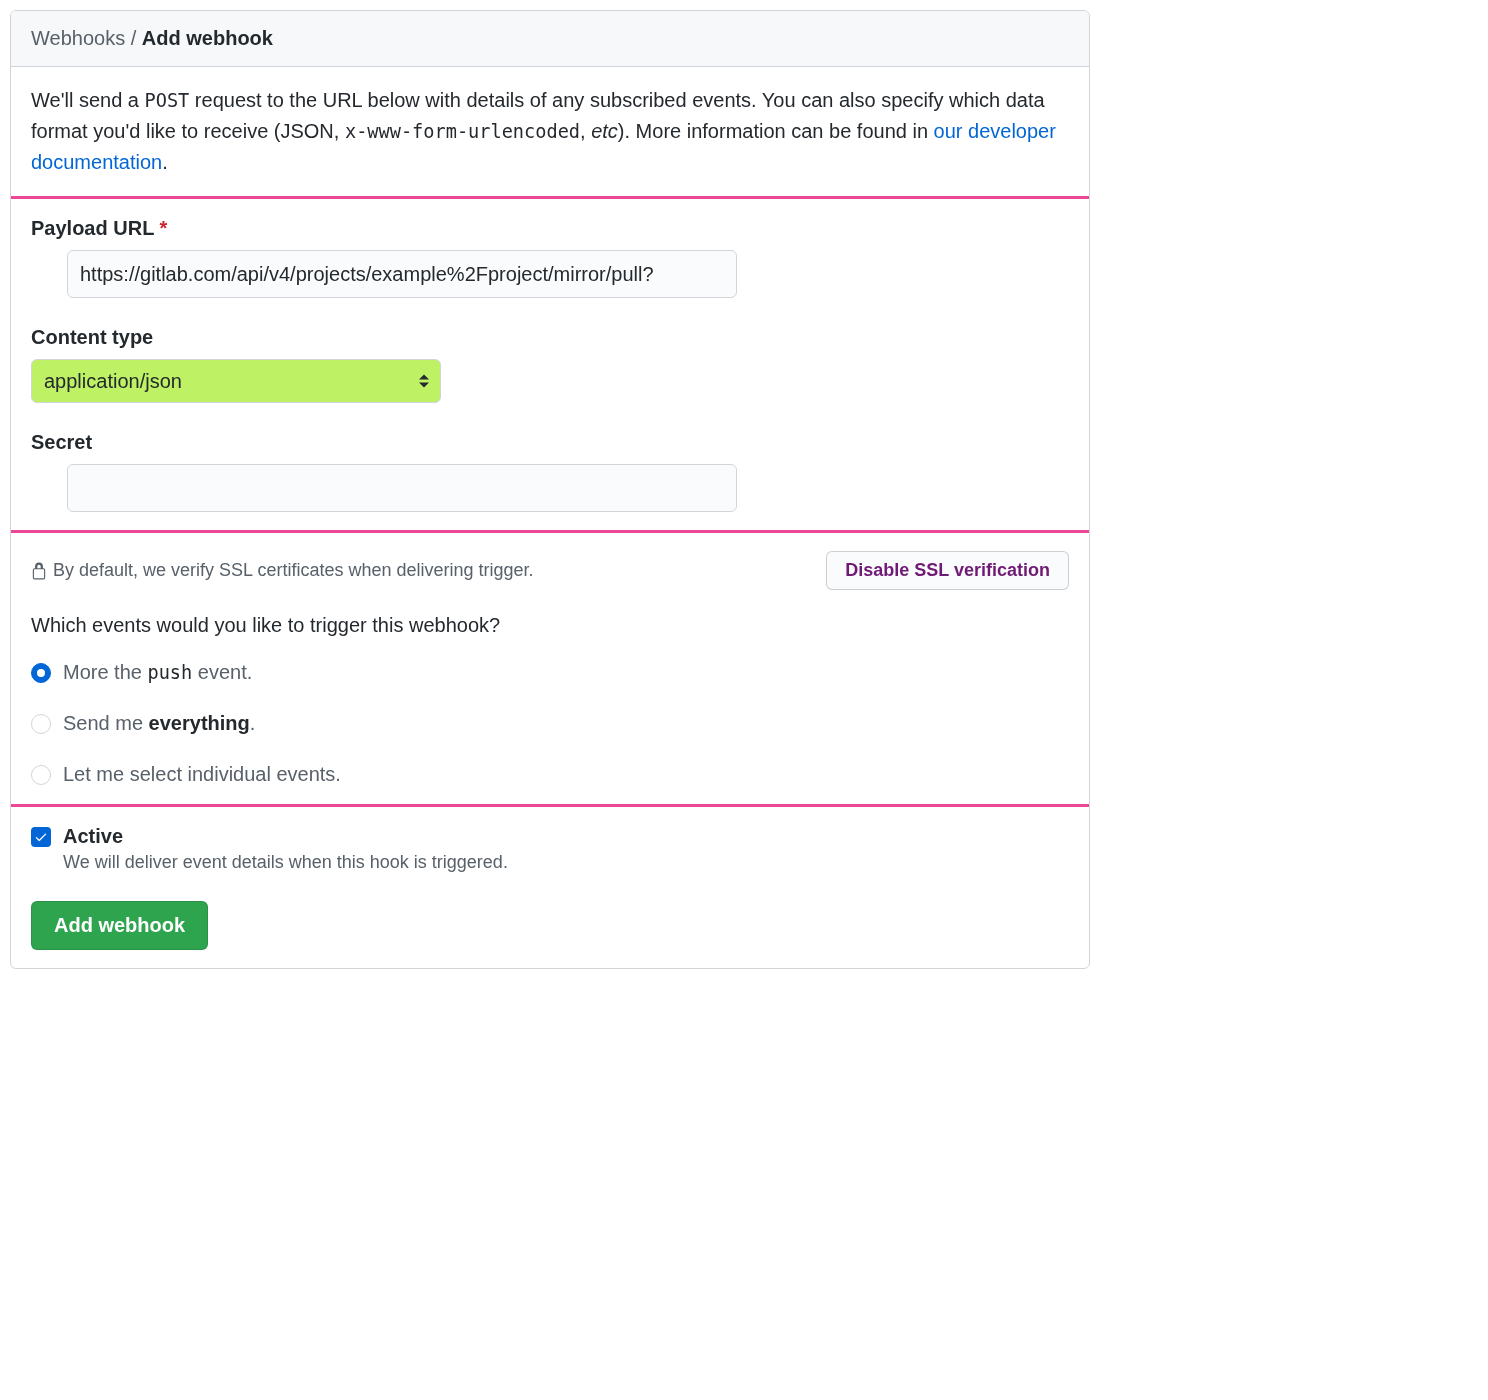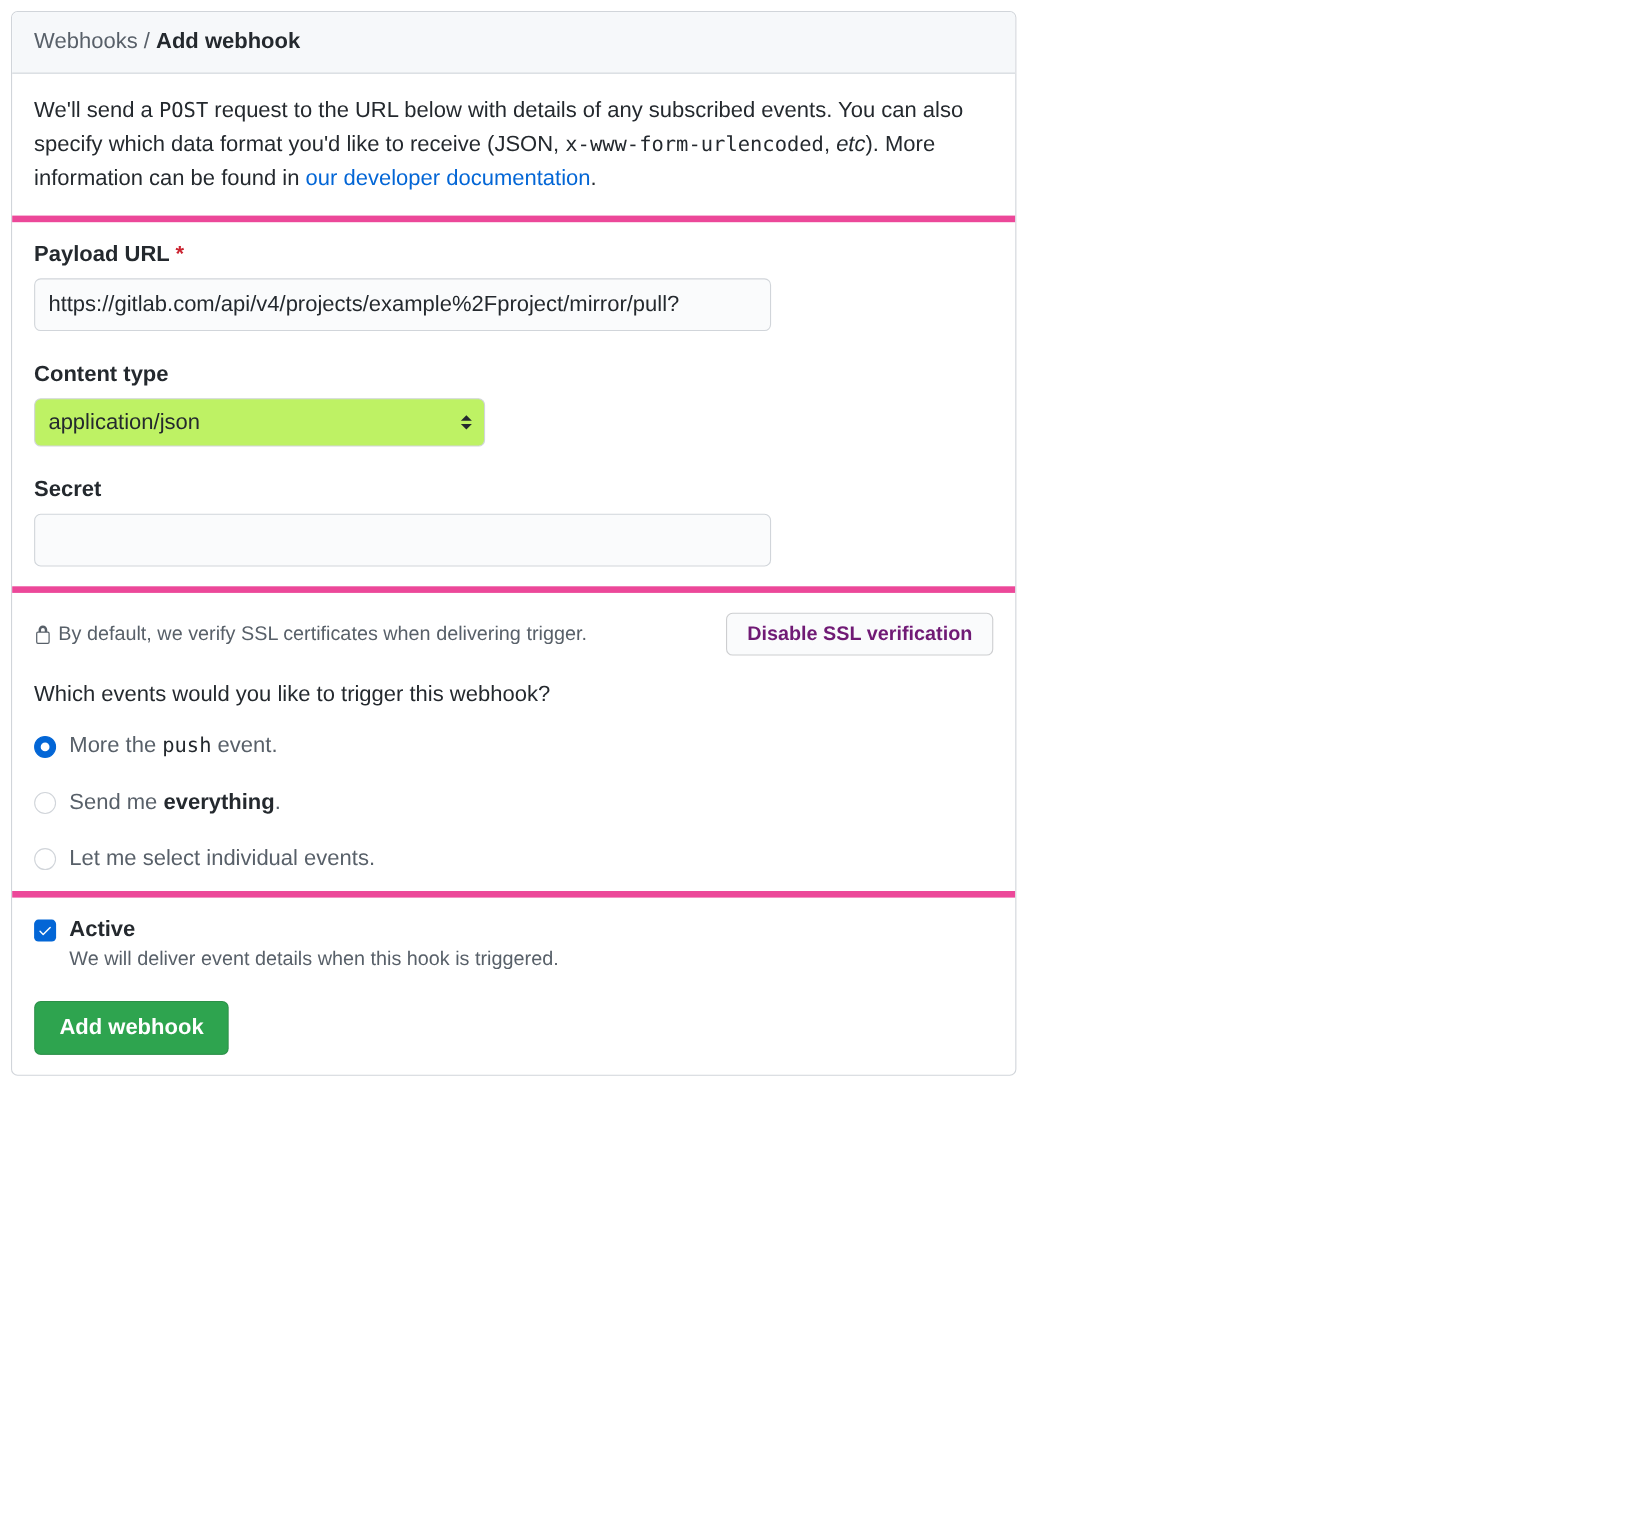--- a/index.html
+++ b/index.html
@@ -5,38 +5,38 @@
 * { box-sizing: border-box; margin: 0; padding: 0; }
 body {
   font-family: -apple-system, BlinkMacSystemFont, "Segoe UI", Helvetica, Arial, sans-serif;
   background: #fff;
   color: #24292e;
   padding: 10px;
 }
 .panel {
   border: 1px solid #d1d5da;
   border-radius: 6px;
-  width: 914px;
+  width: 1080px;
   overflow: hidden;
 }
 .panel-header {
   background: #f6f8fa;
   border-bottom: 1px solid #d1d5da;
   padding: 16px 20px;
   font-size: 20px;
   font-weight: 400;
   color: #586069;
 }
 .panel-header .crumb-sep { color: #586069; }
 .panel-header .crumb-current { color: #24292e; font-weight: 600; }
 .panel-section {
   padding: 18px 20px;
 }
 .panel-section + .panel-section {
-  border-top: 6px solid #ec4899;
+  border-top: 3px solid #ec4899;
 }
 .intro {
   font-size: 20px;
   line-height: 1.55;
   color: #24292e;
 }
 .intro code, .radio-label code {
   font-family: SFMono-Regular, Menlo, Consolas, monospace;
   background: transparent;
   color: #24292e;
@@ -59,20 +59,21 @@
   width: 670px;
   max-width: 100%;
   padding: 10px 12px;
   font-size: 20px;
   line-height: 1.3;
   color: #24292e;
   background: #fafbfc;
   border: 1px solid #d1d5da;
   border-radius: 6px;
   font-family: inherit;
+  margin-left: 36px;
 }
 
 .form-select-wrap {
   position: relative;
   width: 410px;
 }
 .form-select {
   width: 100%;
   padding: 10px 36px 10px 12px;
   font-size: 20px;

